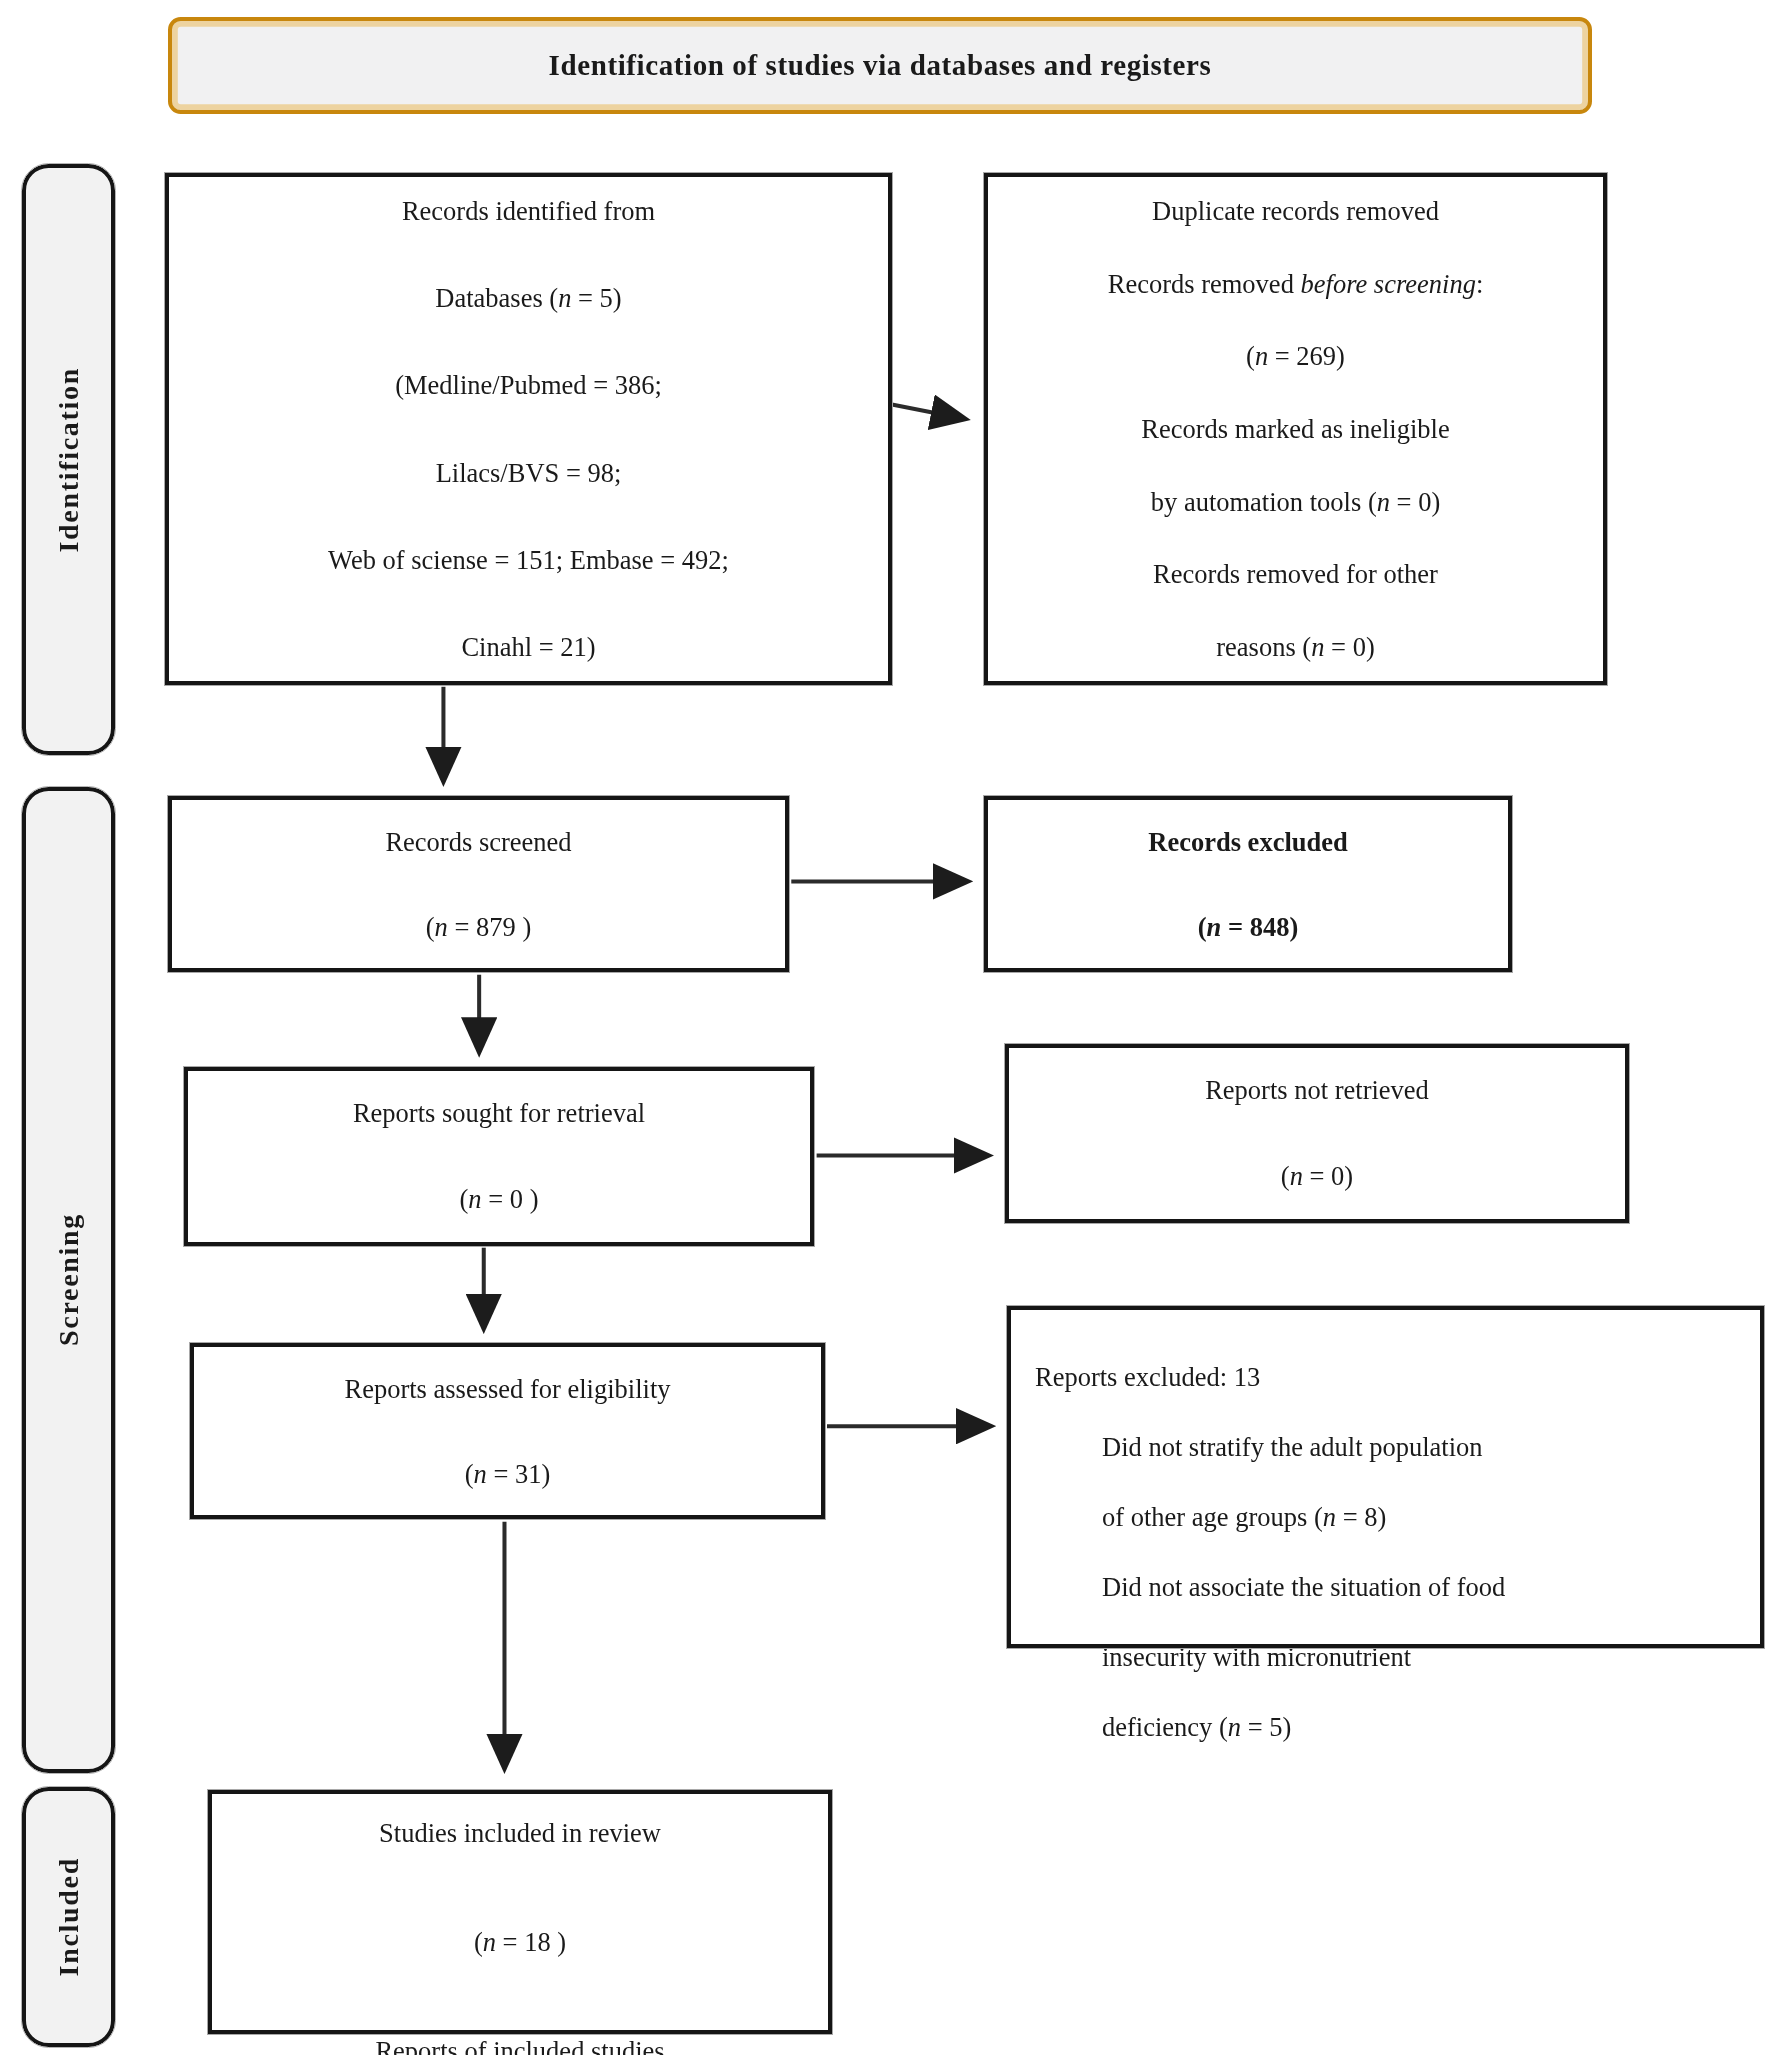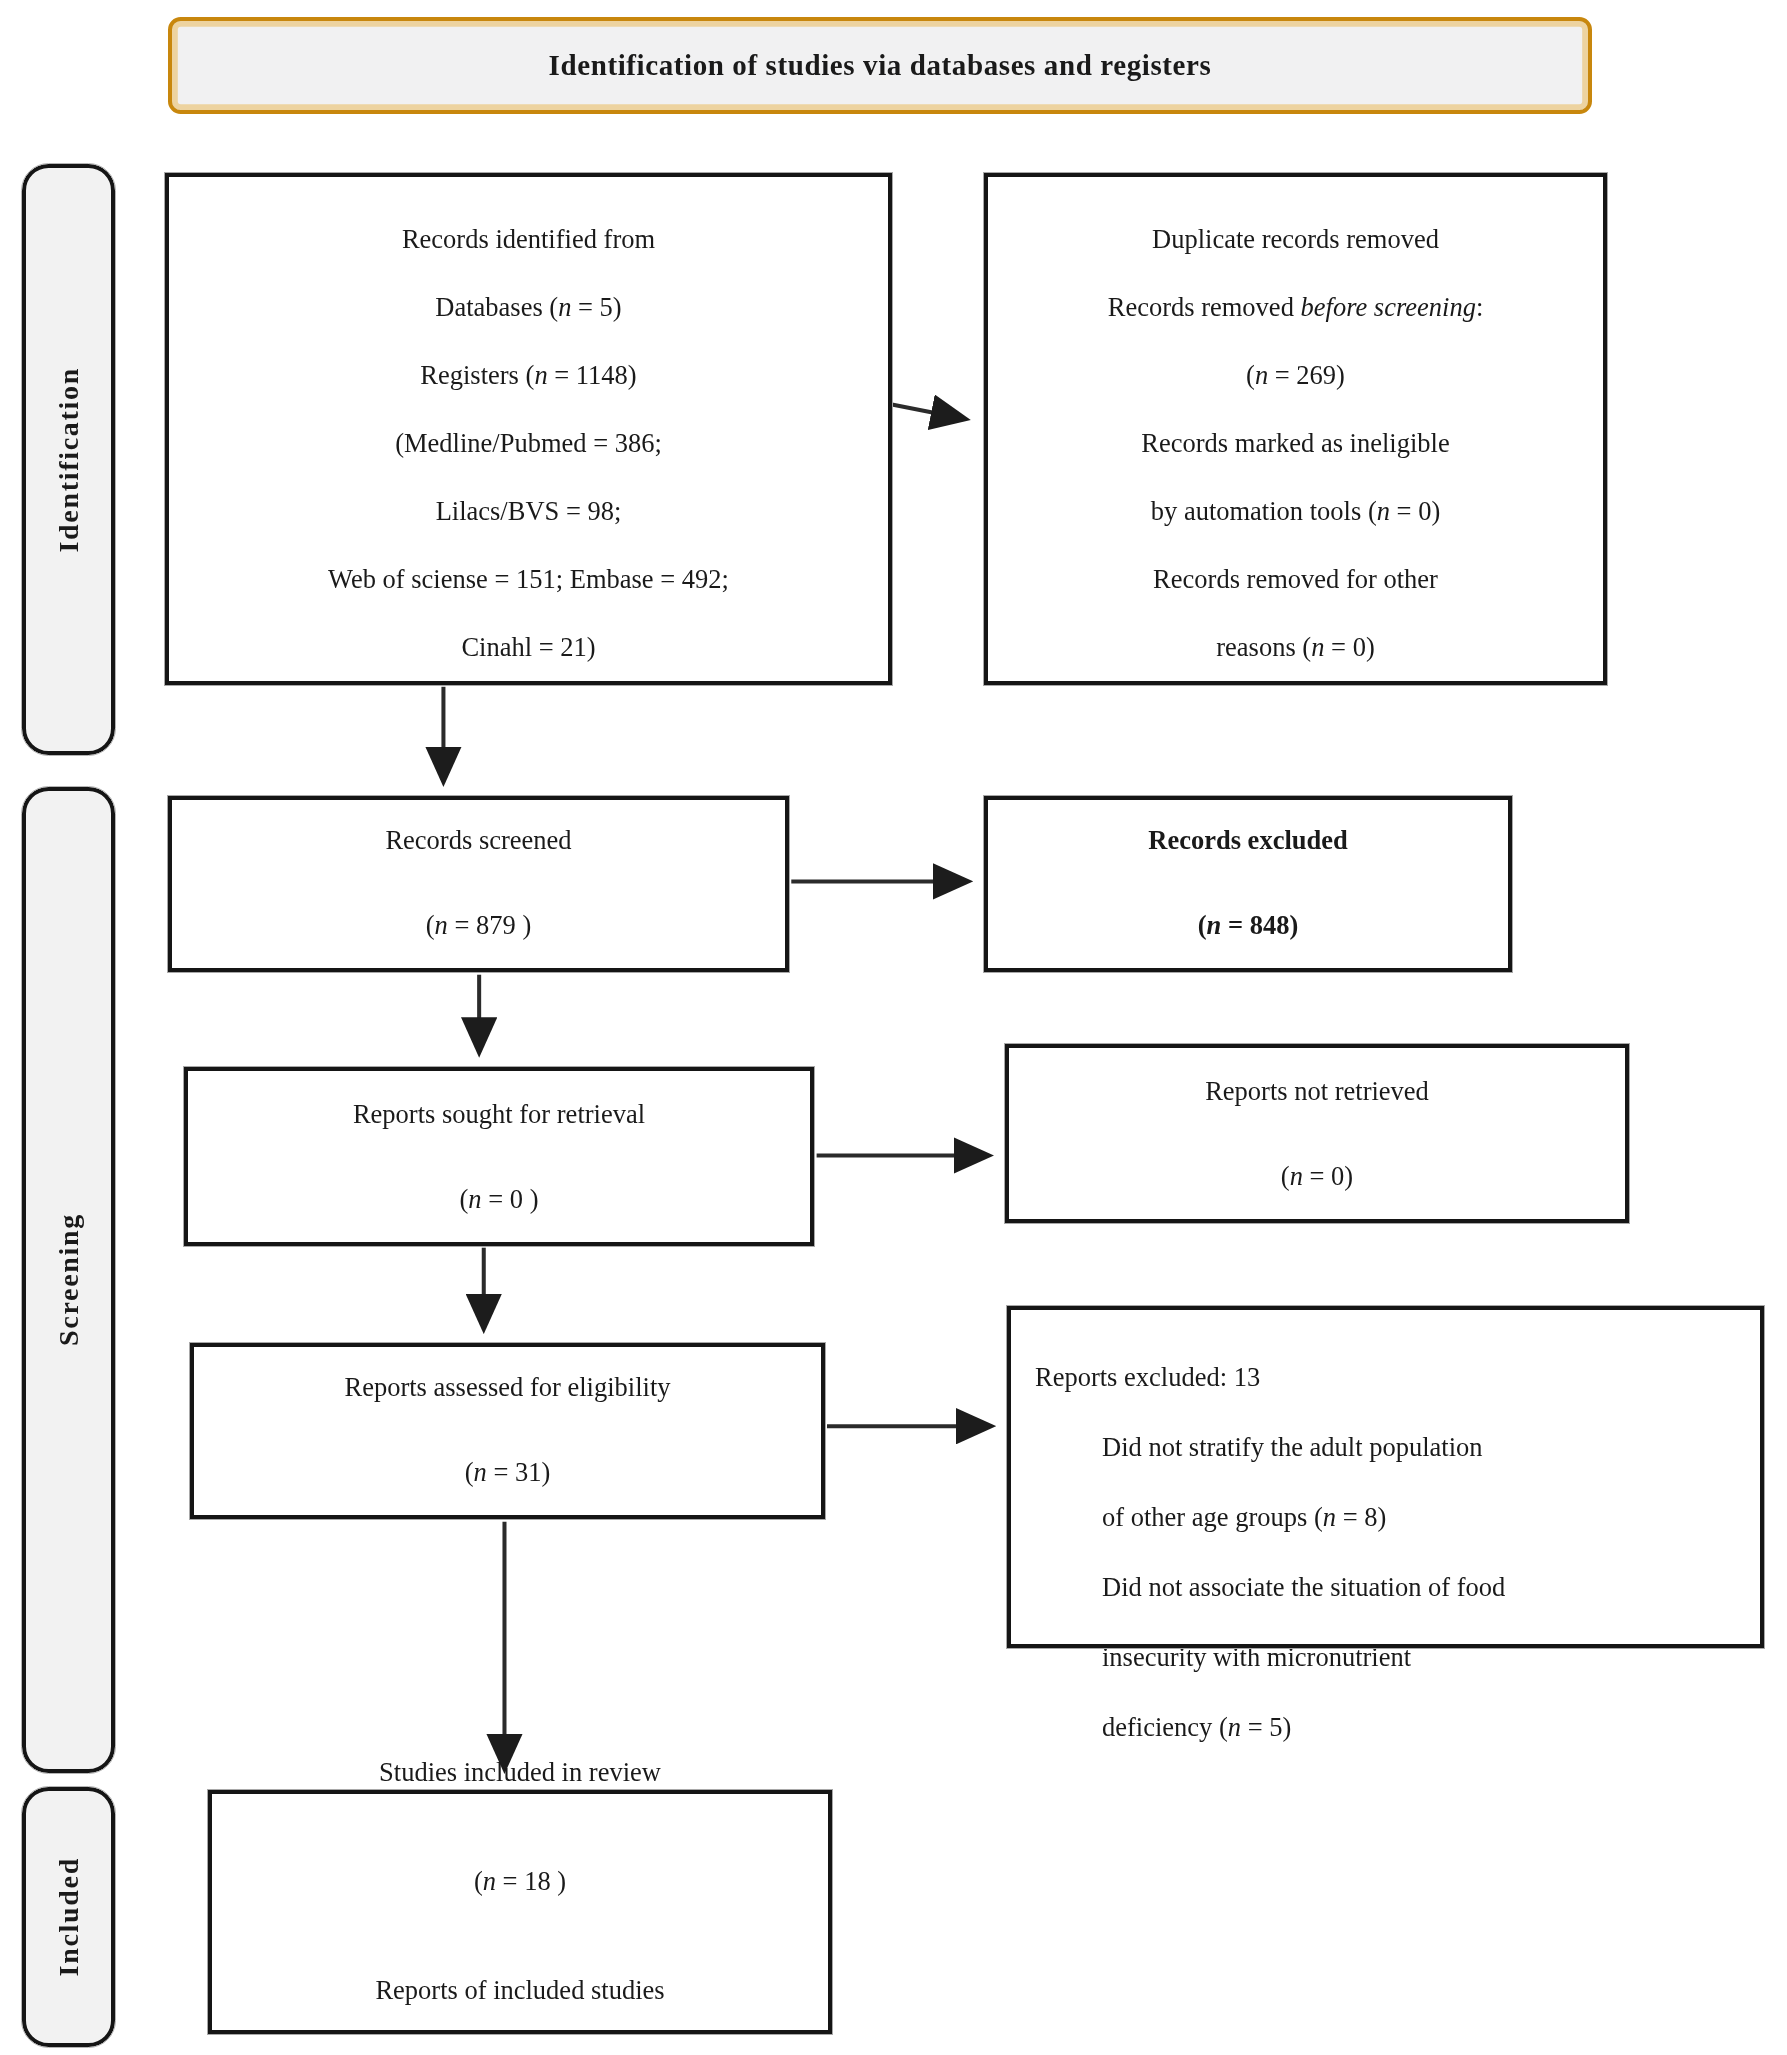--- a/index.html
+++ b/index.html
@@ -27,21 +27,21 @@
     font-size:28px;font-weight:bold;letter-spacing:1.7px;white-space:nowrap;
   }
   .bar-identification{top:164px;height:591px;}
   .bar-screening{top:787px;height:986px;}
   .bar-included{top:1787px;height:260px;}
   
   .box{
     position:absolute;box-sizing:border-box;background:#ffffff;
     border:4.6px solid #151515;outline:1.7px solid #a8a8a8;
     font-size:26.5px;text-align:center;
-    display:flex;flex-direction:column;justify-content:flex-end;
+    display:flex;flex-direction:column;justify-content:space-between;
   }
   .box .line{width:100%;}
   .box .it, .it{font-style:italic;}
   .box-a{left:165px;top:173px;width:727px;height:512px;line-height:68px;}
   .box-b{left:984px;top:173px;width:623px;height:512px;line-height:68px;}
   .box-c{left:168px;top:796px;width:621px;height:176px;line-height:85px;}
   .box-d{left:984px;top:796px;width:528px;height:176px;line-height:85px;font-weight:bold;}
   .box-e{left:184px;top:1067px;width:630px;height:179px;line-height:85px;}
   .box-f{left:1005px;top:1044px;width:624px;height:179px;line-height:85px;}
   .box-e2{left:190px;top:1343px;width:635px;height:176px;line-height:85px;}
@@ -88,21 +88,20 @@
   <div class="stage-bar bar-screening">
     <span class="vtext">Screening</span>
   </div>
   <div class="stage-bar bar-included">
     <span class="vtext">Included</span>
   </div>
 
   <div class="box box-a">
       <div class="line">Records identified from</div>
       <div class="line"><span>Databases (</span><span class="it">n</span><span> = 5)</span></div>
-      <div class="line"><span>Registers (</span><span class="it">n</span><span> = 1148)</span></div>
       <div class="line">(Medline/Pubmed = 386;</div>
       <div class="line">Lilacs/BVS = 98;</div>
       <div class="line">Web of sciense = 151; Embase = 492;</div>
       <div class="line">Cinahl = 21)</div>
     </div>
 
   <div class="box box-b">
       <div class="line">Duplicate records removed</div>
       <div class="line"><span>Records removed </span><span class="it">before screening</span><span>:</span></div>
       <div class="line"><span>(</span><span class="it">n</span><span> = 269)</span></div>

